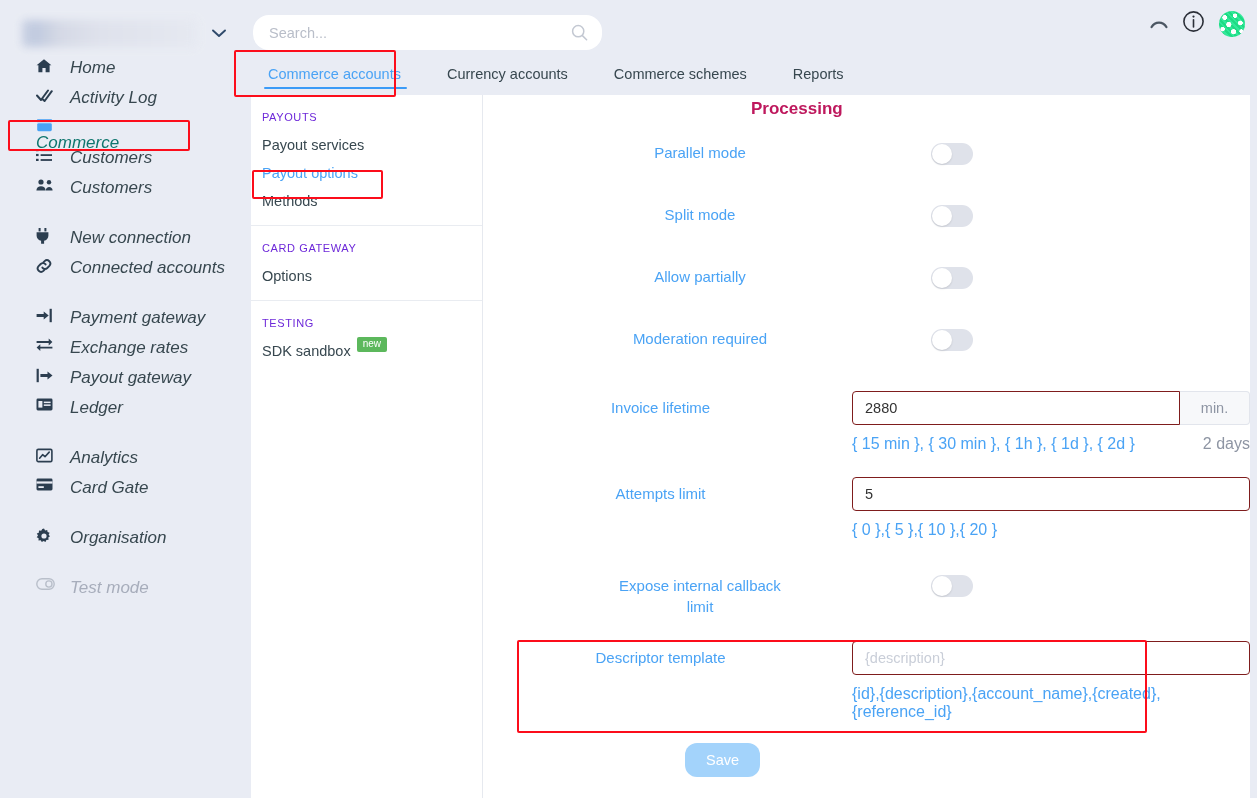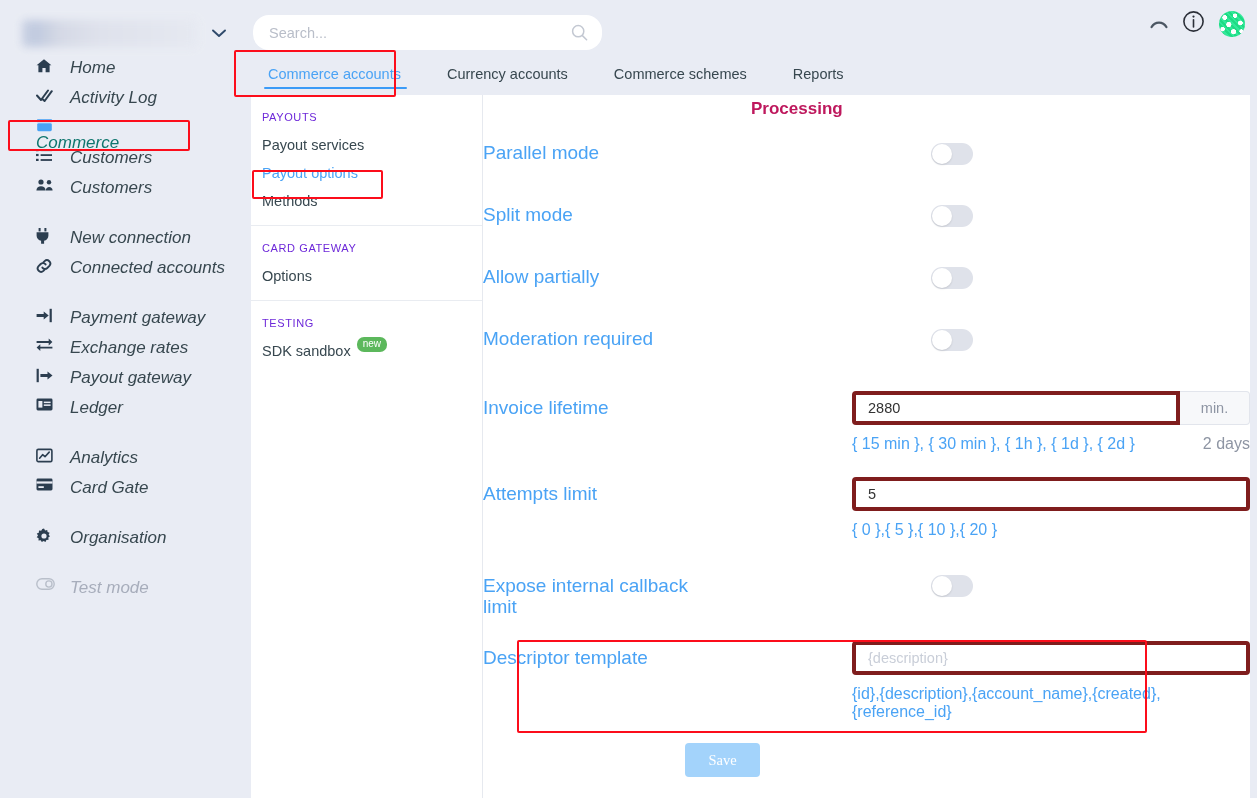--- a/index.html
+++ b/index.html
@@ -133,52 +133,52 @@
     font-size: 11px; letter-spacing: .6px;
     color: #6d28d9; text-transform: uppercase;
   }
   .sub-item {
     padding: 6px 11px; font-size: 14.5px; color: #37474f; cursor: pointer;
     display: flex; align-items: flex-start;
   }
   .sub-item.active { color: #4aa3f5; }
   .badge-new {
     margin-left: 6px; background: #5cb85c; color: #fff;
-    font-size: 10px; border-radius: 7px; padding: 2px 6px 2.5px 6px;
+    font-size: 10px; border-radius: 2px; padding: 2px 6px 2.5px 6px;
     line-height: 1; position: relative; top: -6px;
   }
 
   
   .form-area { position: absolute; left: 232px; top: 0; right: 0; bottom: 0; }
   .form-title {
     position: absolute; left: 268px; top: 4px;
     font-size: 17px; font-weight: bold; color: #be185d;
   }
   .rows { position: absolute; left: 0; top: 48px; width: 100%; }
   .row { display: flex; align-items: flex-start; margin-bottom: 0; }
   .lbl {
-    width: 448px; text-align: left; padding-right: 14px;
-    font-size: 19px; color: #4aa3f5; line-height: 20px;
+    width: 448px; text-align: center; padding-right: 14px;
+    font-size: 15px; color: #4aa3f5; line-height: 20px;
   }
   .lbl.two-line { line-height: 21px; }
   .ctrl { flex: 1; }
 
   .toggle {
     width: 42px; height: 22px; border-radius: 11px;
     background: #dfe2ea; position: relative; cursor: pointer;
     display: inline-block;
   }
   .toggle .knob {
     position: absolute; left: 1px; top: 1px;
     width: 20px; height: 20px; border-radius: 50%;
     background: #fff; box-shadow: 0 1px 2px rgba(0,0,0,.12);
   }
 
   .inp {
-    height: 34px; border: 4px solid #7f1d1d; border-radius: 4px;
+    height: 34px; border: 1px solid #7f1d1d; border-radius: 4px;
     background: #fff; font-size: 14.5px; color: #333;
     padding: 0 12px; outline: none;
     font-family: "Liberation Sans", sans-serif;
   }
   .inp::placeholder { color: #c9ced8; }
   .inp-group { display: flex; }
   .inp-group .inp { border-top-right-radius: 0; border-bottom-right-radius: 0; width: 328px; }
   .suffix {
     width: 70px; height: 34px; border: 1px solid #e2e5ec; border-left: 0;
     border-top-right-radius: 4px; border-bottom-right-radius: 4px;
@@ -187,23 +187,23 @@
   }
   .hint {
     display: flex; justify-content: space-between;
     width: 398px; margin-top: 10px;
     font-size: 16px; color: #4aa3f5;
   }
   .hint .right { color: #8e95a3; }
 
   .save-btn {
     margin-left: 202px; margin-top: 22px;
-    width: 75px; height: 34px; border: 0; border-radius: 4px;
+    width: 75px; height: 34px; border: 0; border-radius: 12px;
     background: #a3d3fb; color: #fff; font-size: 14.5px;
-    font-family: Liberation Serif, serif; cursor: pointer;
+    font-family: Liberation Sans, sans-serif; cursor: pointer;
   }
   .sp { height: 36px; }
   .sp-sm { height: 24px; }
 </style>
 </head>
 <body>
 
 <div class="app">
 
   <div class="sidebar">

